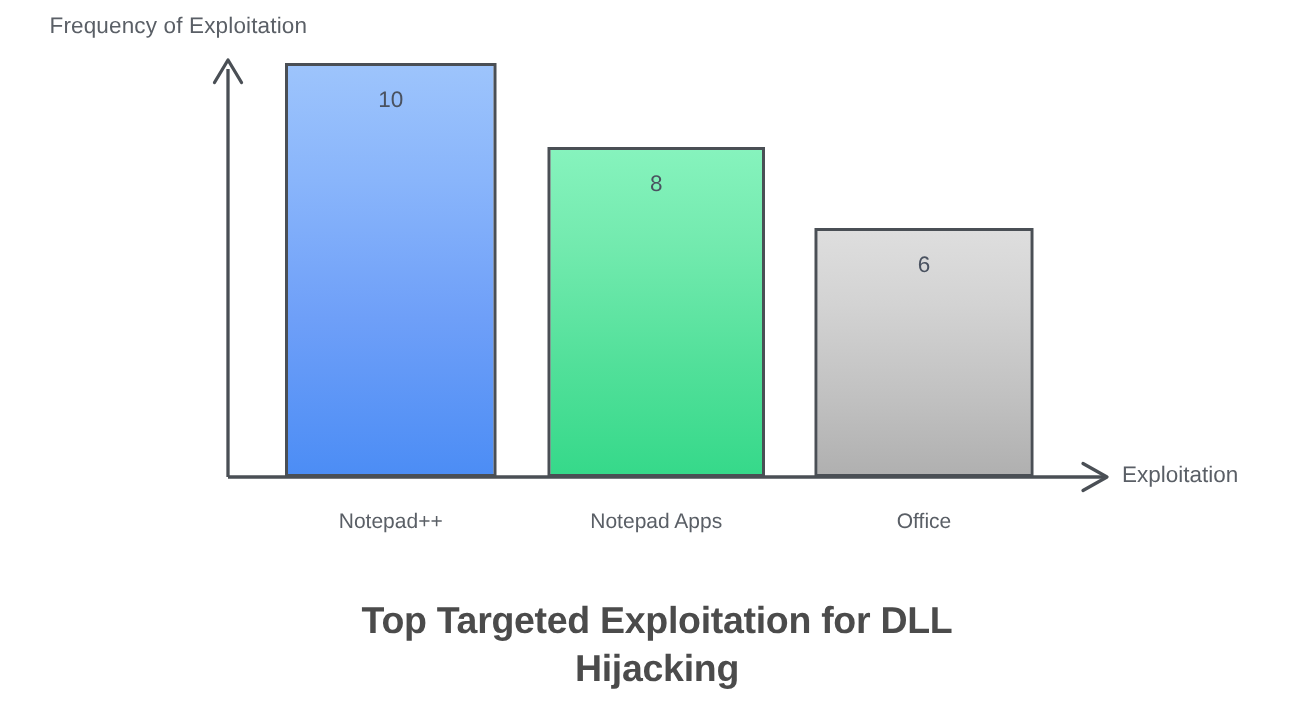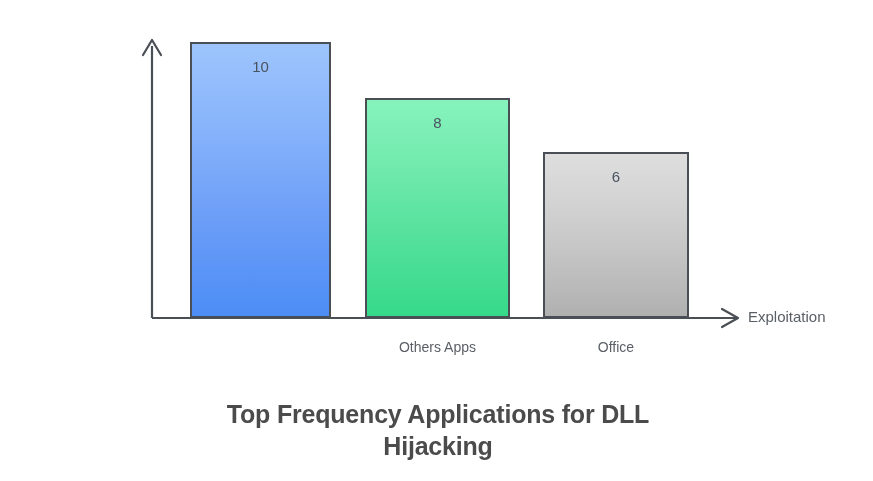--- a/index.html
+++ b/index.html
@@ -129,20 +129,21 @@
     color: #4b4b4b;
     line-height: 1.28;
     letter-spacing: -0.2px;
   }
 </style>
 </head>
 <body>
 
 <div id="chart-figure">
 
+  <div class="y-axis-title">Frequency of Exploitation</div>
 
   <div class="plot-area">
 
     <svg class="axes-svg" viewBox="0 0 873 380" preserveAspectRatio="none" aria-hidden="true">
 
       <line x1="152" y1="46" x2="152" y2="318" stroke="#4a4f55" stroke-width="2.2"></line>
 
       <polyline points="143,55 152,40 161,55" fill="none" stroke="#4a4f55" stroke-width="2.2" stroke-linecap="round" stroke-linejoin="round"></polyline>
 
       <line x1="152" y1="318" x2="736" y2="318" stroke="#4a4f55" stroke-width="2.2"></line>
@@ -159,26 +160,27 @@
       <div class="bar bar-office">
         <span class="bar-value">8</span>
       </div>
 
       <div class="bar bar-others">
         <span class="bar-value">6</span>
       </div>
 
     </div>
 
-    <div class="x-label x-label-office">Others Apps</div>
+    <div class="x-label x-label-notepad">Notepad++</div>
+    <div class="x-label x-label-office">Notepad Apps</div>
     <div class="x-label x-label-others">Office</div>
 
     <div class="x-axis-title">Exploitation</div>
 
   </div>
 
   <div class="chart-title">
-    <span>Top Frequency Applications for DLL</span>
+    <span>Top Targeted Exploitation for DLL</span>
     <br>
     <span>Hijacking</span>
   </div>
 
 </div>
 
 </body></html>

